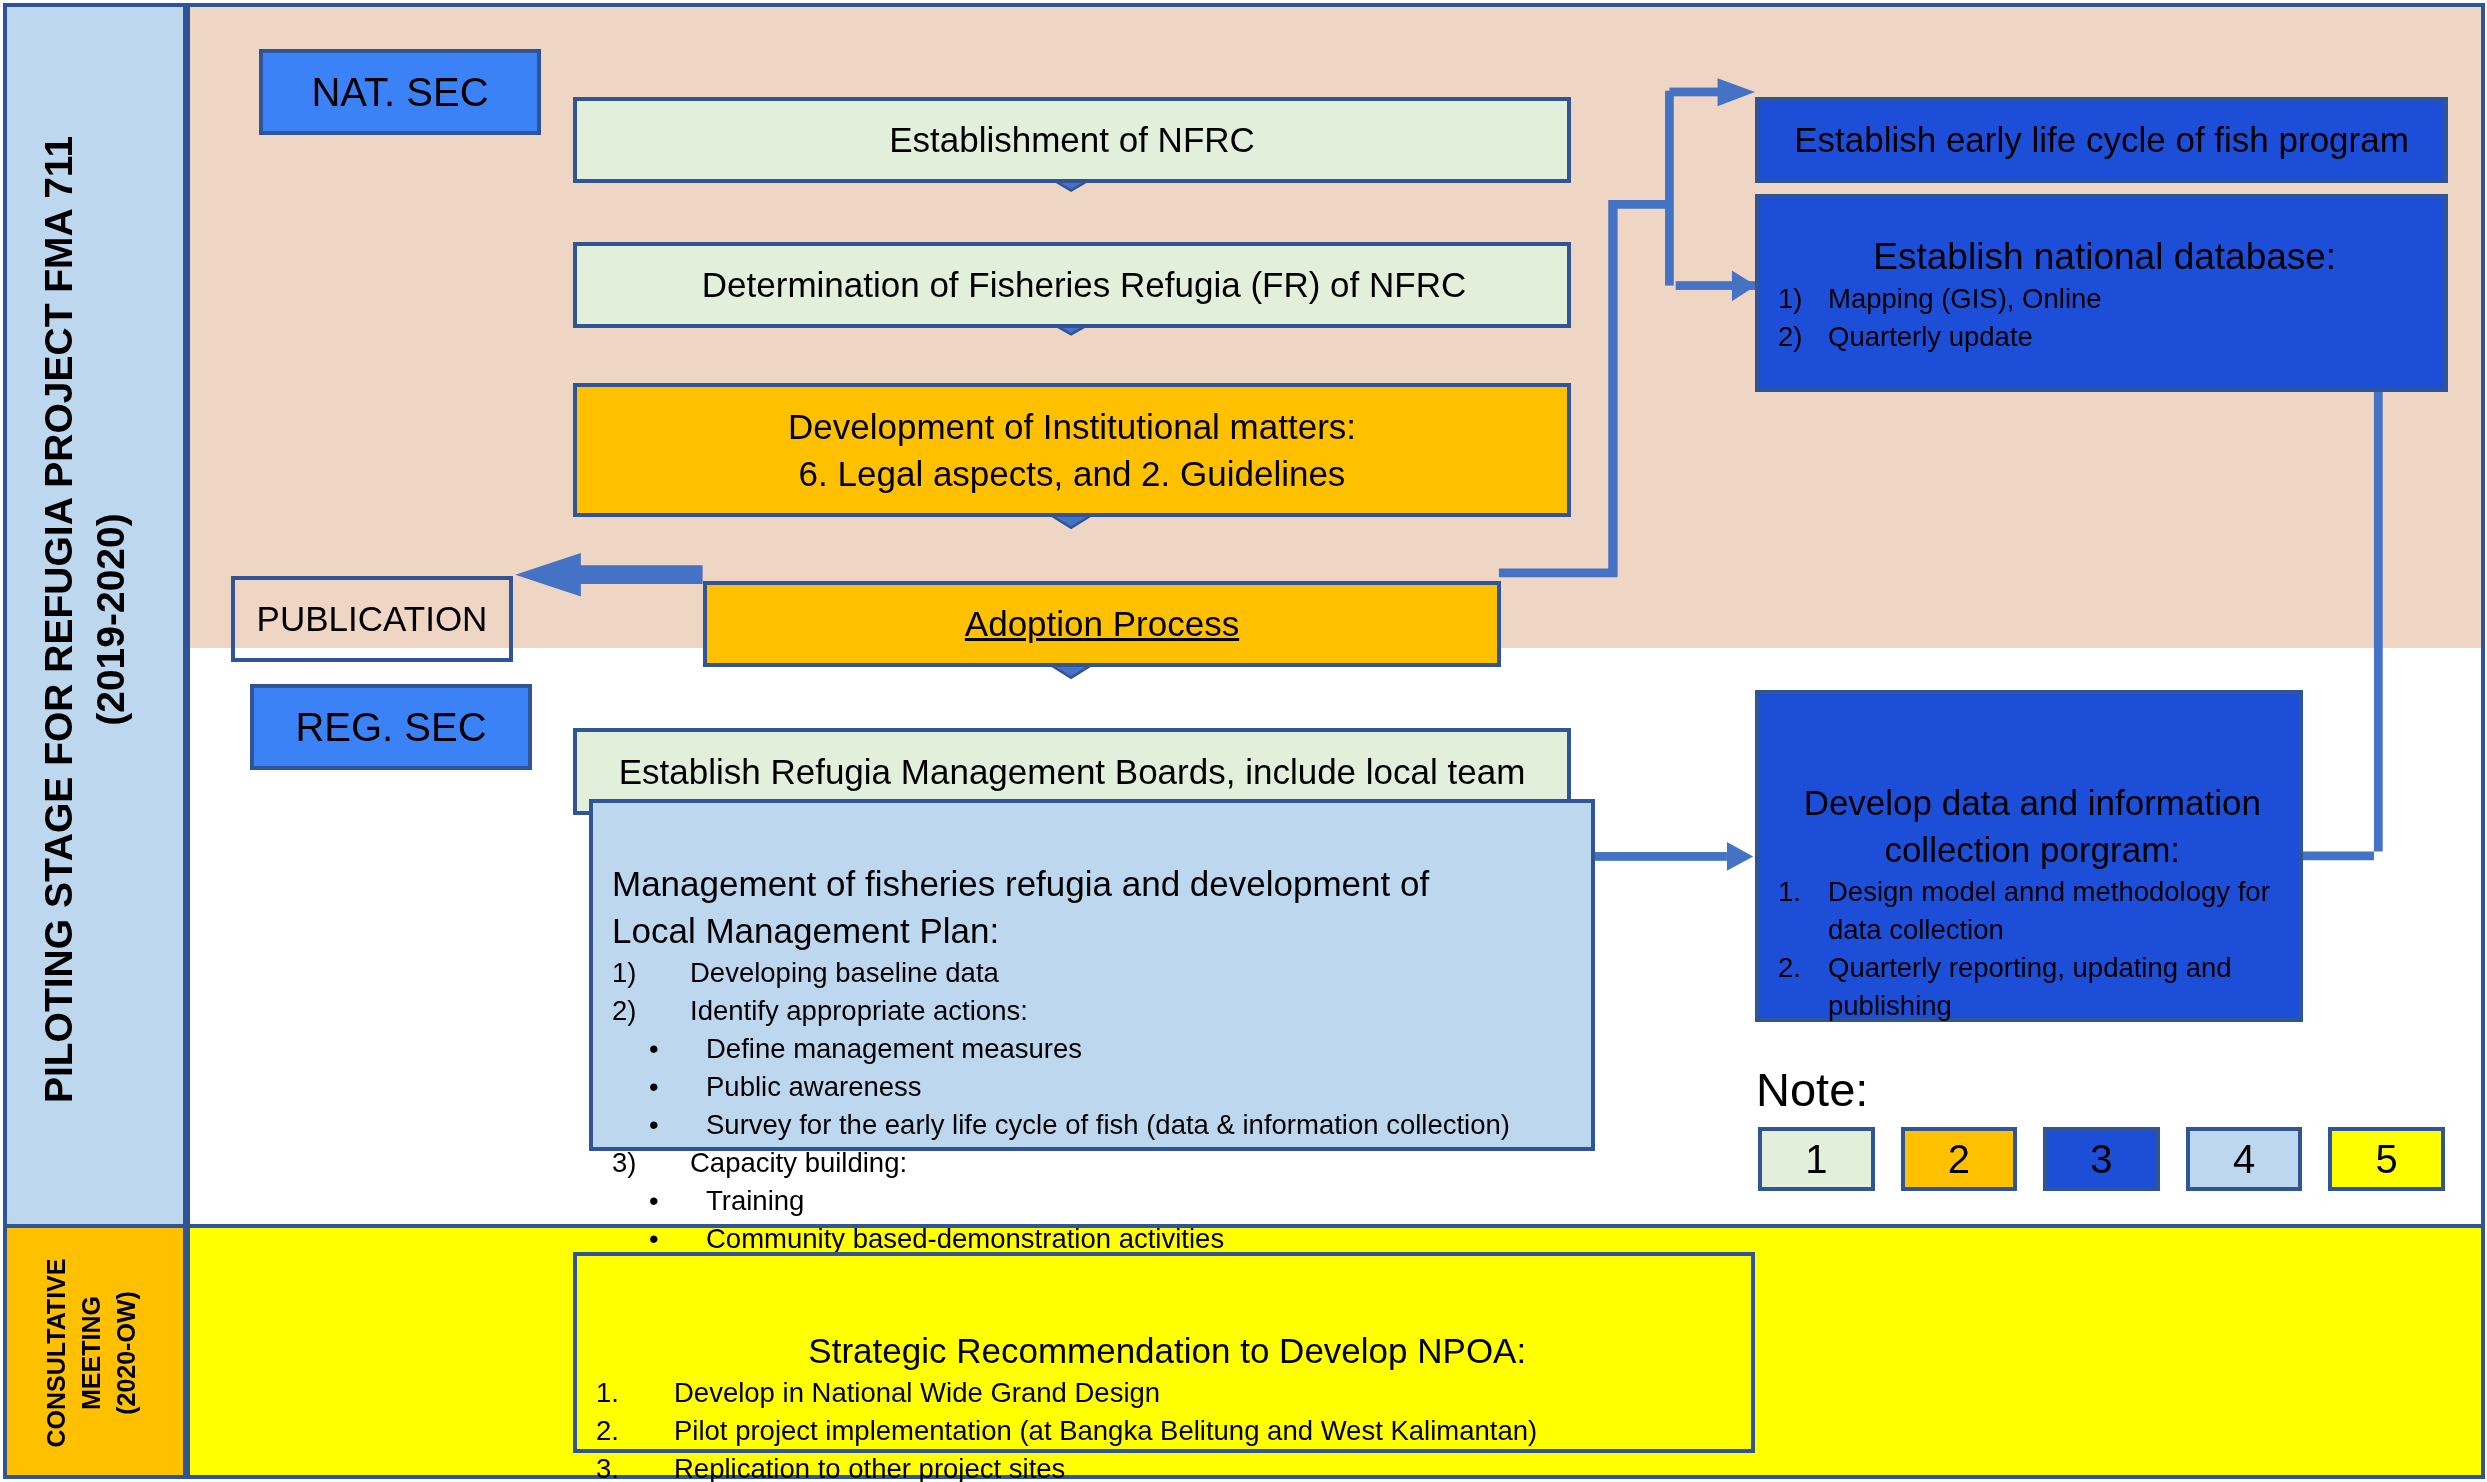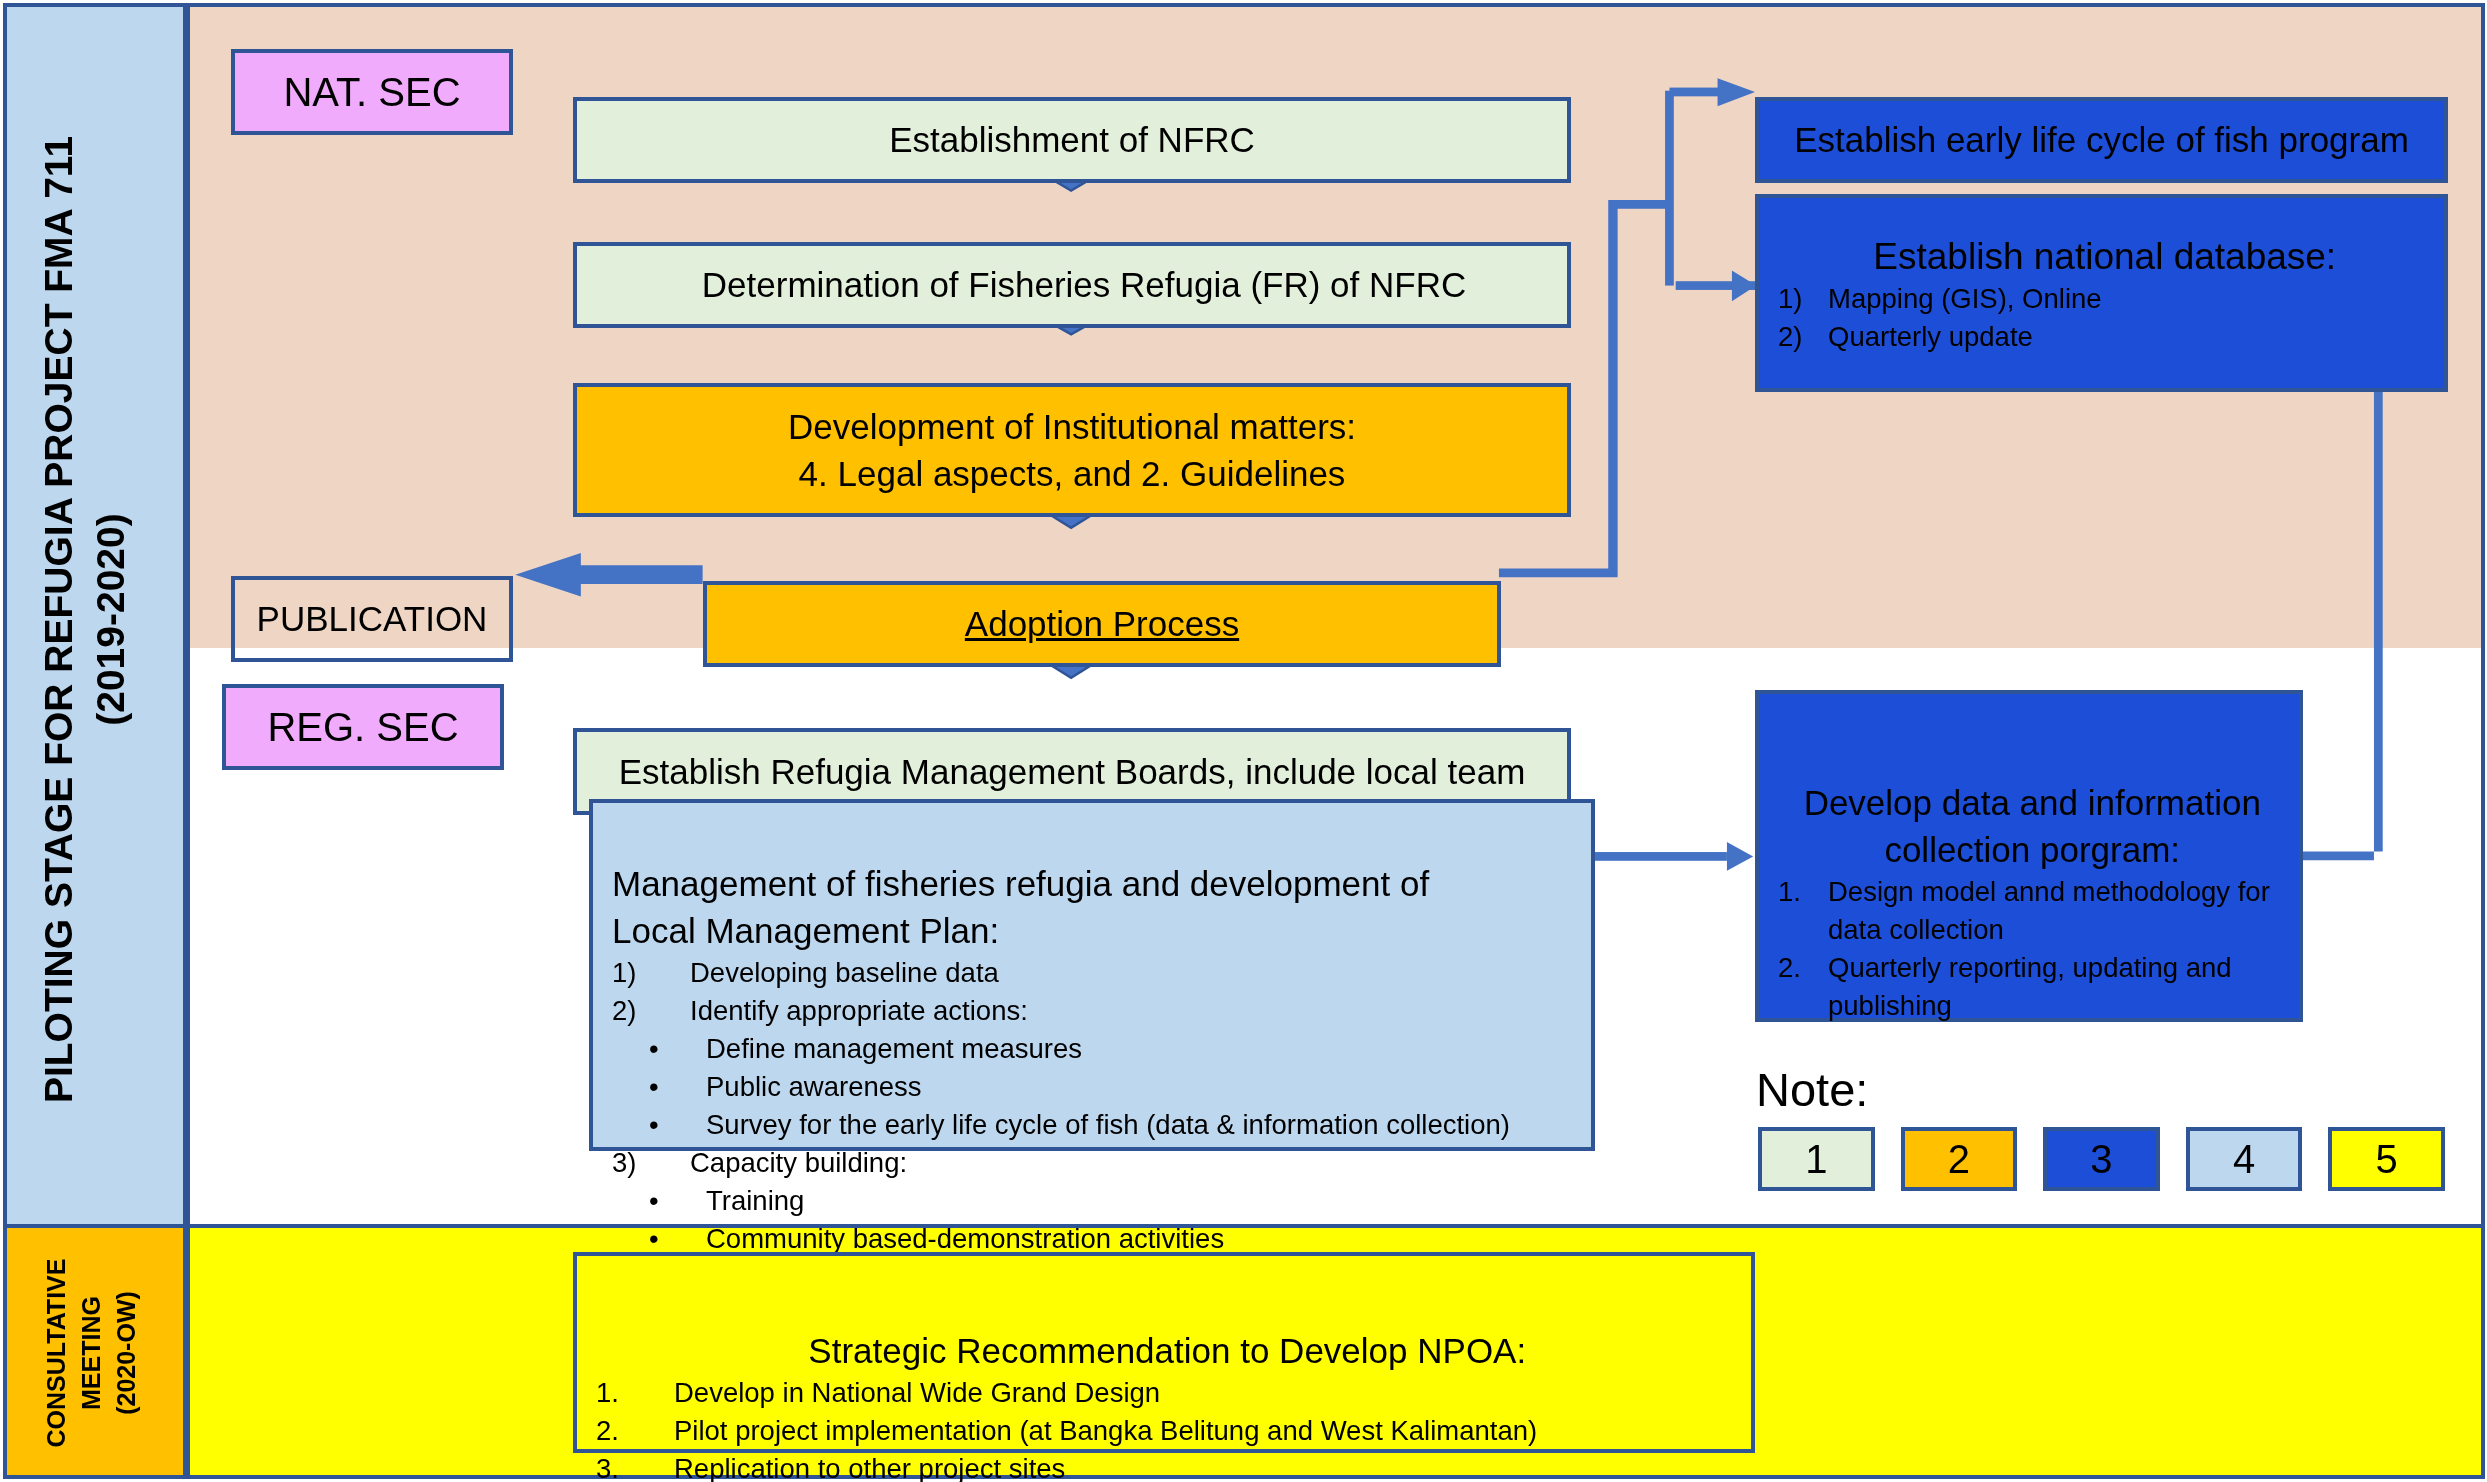--- a/index.html
+++ b/index.html
@@ -5,21 +5,21 @@
   html, body { margin:0; padding:0; background:#ffffff; }
   body { width:2487px; height:1483px; position:relative; overflow:hidden;
          font-family:"Liberation Sans", "DejaVu Sans", sans-serif; color:#000; }
   .abs { position:absolute; box-sizing:border-box; }
   .bx { position:absolute; box-sizing:border-box; border:4.4px solid #2f5597; }
   .center { display:flex; align-items:center; justify-content:center; text-align:center; }
   .green { background:#e2efda; }
   .orange { background:#ffc000; }
   .grey { background:#1d4ed8; }
   .blue { background:#bdd7ee; }
-  .pink { background:#f0abfc; }
+  .pink { background:#3b82f6;margin-left:28px; }
   .yellow { background:#ffff00; }
   .peach { background:#efd6c4; }
   .t56 { font-size:35px;margin-top:48px; }
   .t60 { font-size:37px; }
   .t64 { font-size:40px; }
   .list { margin:0; padding:0; list-style:none; }
   .list li { display:flex; font-size:27.5px; line-height:38px; }
   .list .num { width:78px; flex:none; }
   .list .bul { width:94px; flex:none; padding-left:37px; box-sizing:border-box; }
   .vert { position:absolute; transform-origin:center center; transform:rotate(-90deg);
@@ -92,21 +92,21 @@
 <div class="bx green center t56" style="left:573px; top:49px; width:998px; height:86px;">
   <span>Establishment of NFRC</span>
 </div>
 
 <div class="bx green center t56" style="left:573px; top:194px; width:998px; height:86px;padding-left:24px;">
   <span>Determination of Fisheries Refugia (FR) of NFRC</span>
 </div>
 
 <div class="bx orange center t56" style="left:573px; top:335px; width:998px; height:134px; flex-direction:column; line-height:47px;">
   <div>Development of Institutional matters:</div>
-  <div>4. Legal aspects, and 2. Guidelines</div>
+  <div>6. Legal aspects, and 2. Guidelines</div>
 </div>
 
 <div class="bx orange center t56" style="left:703px; top:533px; width:798px; height:86px;text-decoration:underline;">
   <span>Adoption Process</span>
 </div>
 
 <div class="bx center t56" style="left:231px; top:528px; width:282px; height:86px; background:transparent;">
   <span>PUBLICATION</span>
 </div>
 

